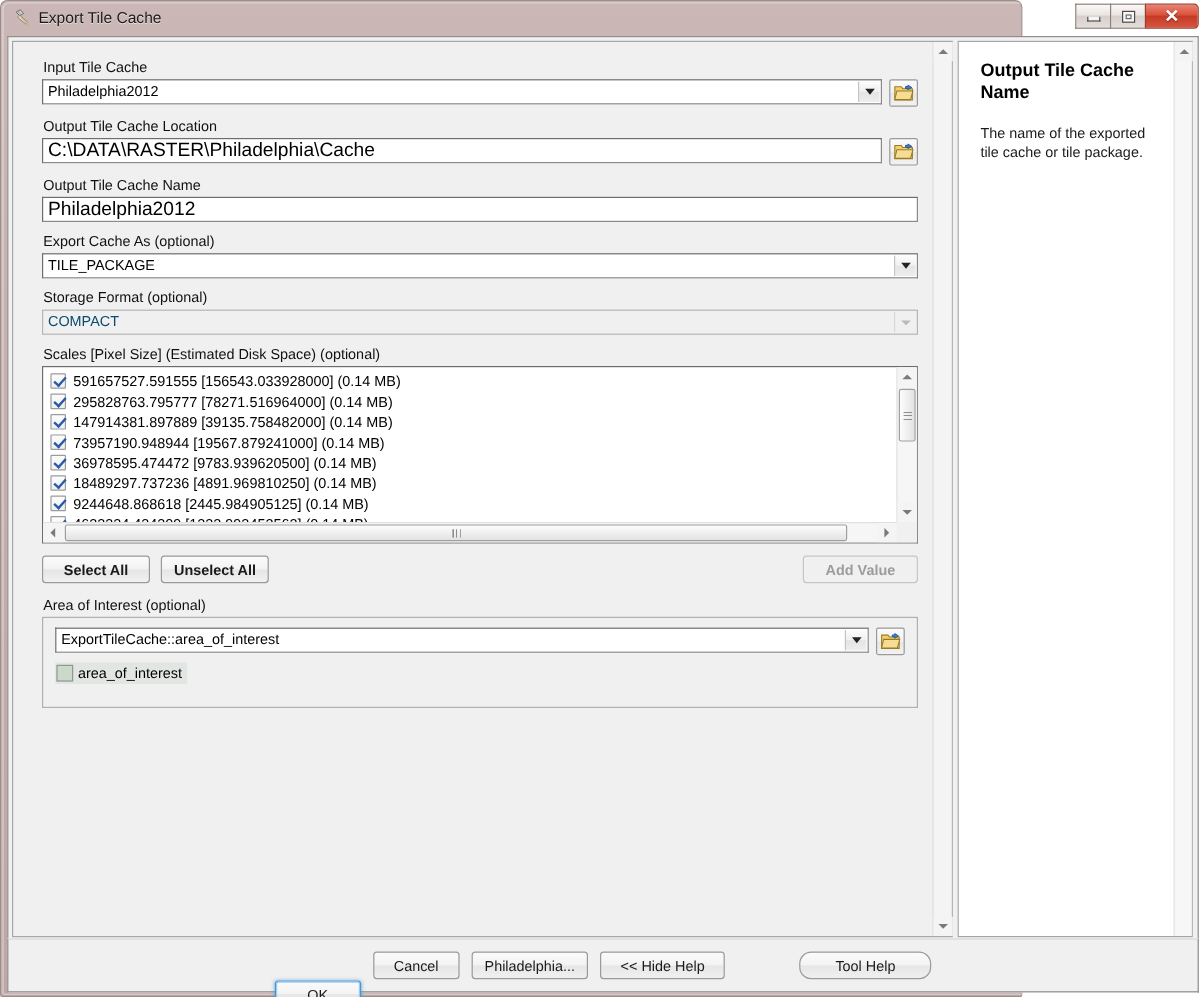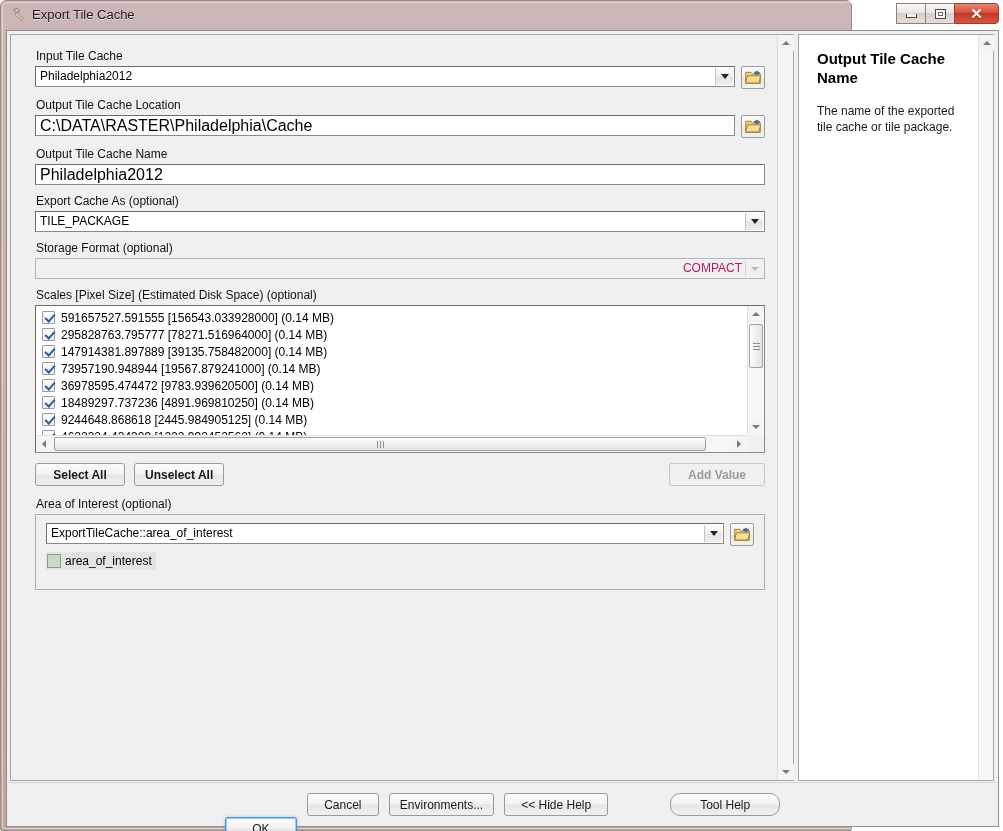--- a/index.html
+++ b/index.html
@@ -227,23 +227,22 @@
     border-left-color: #6d6d6d;
     font-size: 12px;
     line-height: 19px;
     padding: 0 22px 0 4px;
     color: #000000;
     white-space: nowrap;
     overflow: hidden;
   }
   .combo.disabled {
     background: #f0f0f0;
-    color: #be185d;
+    color: #0c4a6e;
     border-color: #b6b6b6;
-    text-align: right;
   }
   .combo-btn {
     position: absolute;
     right: 1px; top: 1px;
     width: 18px;
     height: 17px;
     background: linear-gradient(to bottom, #fdfdfd 0%, #f0f0f0 48%, #e4e4e4 52%, #eeeeee 100%);
     border-left: 1px solid #c4c4c4;
     display: flex;
     align-items: center;
@@ -705,19 +704,19 @@
             <span class="tri-up"></span>
           </div>
       </div>
     </div>
 
   </div>
 
   <div class="bottombar">
     <div class="btn default" style="min-width:72px;">OK</div>
     <div class="btn" style="min-width:72px;">Cancel</div>
-    <div class="btn" style="min-width:94px;">Environments...</div>
+    <div class="btn" style="min-width:94px;">Philadelphia...</div>
     <div class="btn" style="min-width:104px;">&lt;&lt; Hide Help</div>
     <div class="spacer"></div>
     <div class="btn" style="min-width:110px;border-radius:10px;">Tool Help</div>
   </div>
 
 </div>
 
 </body></html>

